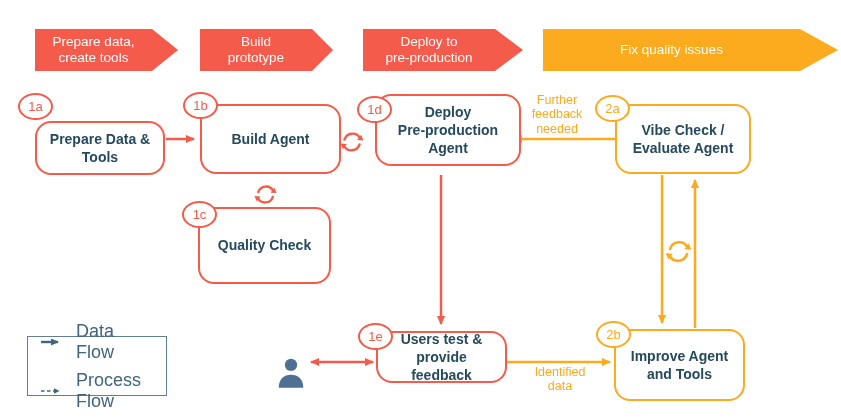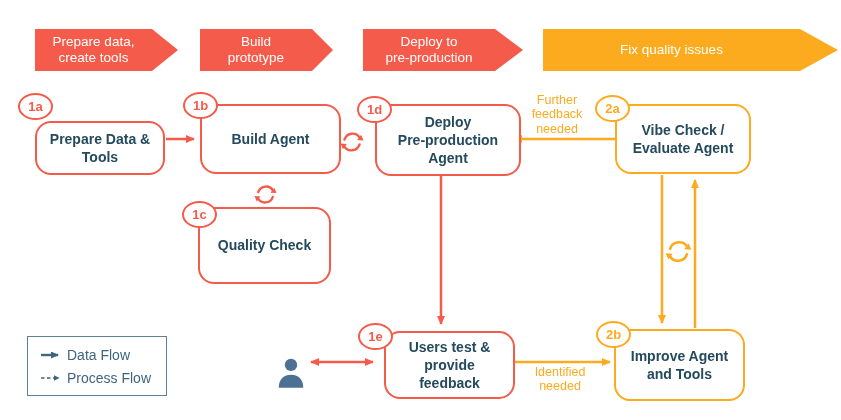--- a/index.html
+++ b/index.html
@@ -26,29 +26,29 @@
 
   
   .box{position:absolute;border:2px solid var(--red);border-radius:16px;background:#fff;
        display:flex;align-items:center;justify-content:center;text-align:center;
        font-size:14px;font-weight:600;color:var(--navy);line-height:1.3;
        white-space:pre-line;padding:4px;z-index:2;}
   .box.orange{border-color:var(--orange)}
   .box-1a{left:35px; top:112px; width:130px;height:54px}
   .box-1b{left:200px;top:95px; width:141px;height:70px}
   .box-1c{left:198px;top:198px;width:133px;height:77px}
-  .box-1d{left:375px;top:95px; width:146px;height:72px}
+  .box-1d{left:375px;top:85px; width:146px;height:72px}
   .box-2a{left:615px;top:95px; width:136px;height:70px}
-  .box-1e{left:384px;top:322px;width:131px;height:68px}
+  .box-1e{left:376px;top:322px;width:131px;height:52px}
   .box-2b{left:614px;top:320px;width:131px;height:72px}
 
   
   .badge{position:absolute;width:35px;height:27px;border:2px solid var(--red);border-radius:50%;
          background:#fff;display:flex;align-items:center;justify-content:center;
-         font-size:13px;font-weight:700;color:var(--red);z-index:3;}
+         font-size:13px;font-weight:400;color:var(--red);z-index:3;}
   .badge.orange{border-color:var(--orange);color:var(--orange)}
   .g-1a{left:18px; top:84px}
   .g-1b{left:183px;top:83px}
   .g-1c{left:182px;top:192px}
   .g-1d{left:357px;top:87px}
   .g-1e{left:358px;top:314px}
   .g-2a{left:595px;top:86px}
   .g-2b{left:596px;top:312px}
 
   
@@ -69,21 +69,21 @@
   .cyc-c{left:664px;top:228px;width:29px;height:29px}
 
   
   .person{position:absolute;left:277px;top:347px;width:28px;height:33px;z-index:2;color:var(--steel)}
 
   
   .legend{position:absolute;left:27px;top:327px;width:140px;height:60px;
           border:1.5px solid var(--legend-border);background:#fff;
           display:flex;flex-direction:column;justify-content:center;gap:7px;
           padding:0 12px;z-index:2;}
-  .legend-row{display:flex;align-items:center;gap:0;color:var(--legend-text);font-size:14px;}
+  .legend-row{display:flex;align-items:center;gap:9px;color:var(--legend-text);font-size:18px;}
   .legend-row svg{flex:0 0 auto}
 </style>
 </head>
 <body>
 
 <div class="stage">
 
   <svg class="overlay" width="841" height="420">
     <defs>
       <marker id="mr" markerWidth="10" markerHeight="9" refX="8" refY="4" orient="auto-start-reverse" markerUnits="userSpaceOnUse">
@@ -142,21 +142,21 @@
   <div class="badge g-1c">1c</div>
   <div class="badge g-1d">1d</div>
   <div class="badge g-1e">1e</div>
   <div class="badge orange g-2a">2a</div>
   <div class="badge orange g-2b">2b</div>
 
   <div class="edge-label lbl-feedback">Further
 feedback
 needed</div>
   <div class="edge-label lbl-issue">Identified
-needed</div>
+data</div>
 
   <svg class="cycle red cyc-a" viewBox="0 0 24 24">
       <use href="#cycle-sym"></use>
     </svg>
   <svg class="cycle red cyc-b" viewBox="0 0 24 24">
       <use href="#cycle-sym"></use>
     </svg>
   <svg class="cycle orange cyc-c" viewBox="0 0 24 24">
       <use href="#cycle-sym"></use>
     </svg>

